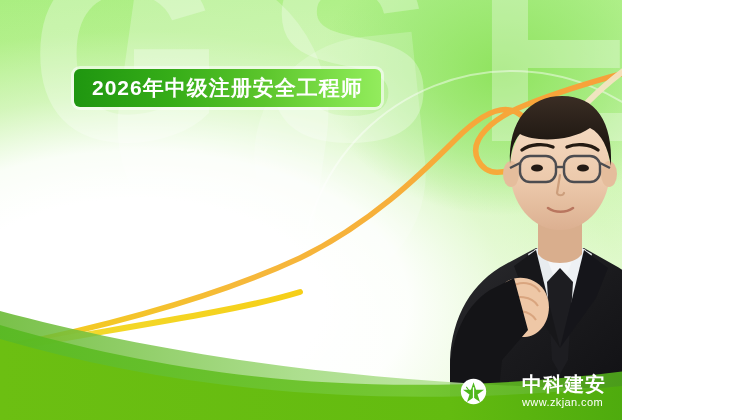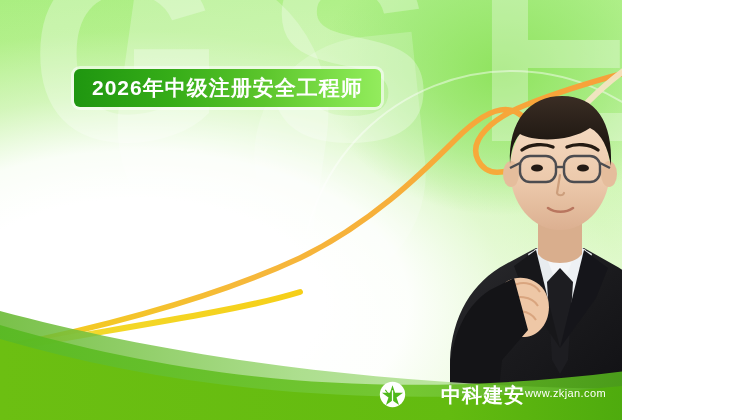--- a/index.html
+++ b/index.html
@@ -99,21 +99,21 @@
     text-align:center;writing-mode:vertical-rl;
     display:flex;align-items:center;justify-content:center;
     font-family:"Liberation Sans","DejaVu Sans",sans-serif;
   }
   
   .brand{
     position:absolute;right:16px;bottom:12px;
     display:flex;align-items:center;gap:7px;
   }
   .brand-mark{width:27px;height:27px;flex:0 0 27px;}
-  .brand-text{display:flex;flex-direction:row;line-height:1;margin-left:28px;}
+  .brand-text{display:flex;flex-direction:column;line-height:1;margin-left:28px;}
   .brand-name{
     color:#ffffff;font-size:20px;font-weight:bold;letter-spacing:1px;
     font-family:"Liberation Sans","DejaVu Sans",sans-serif;
   }
   .brand-url{
     color:#ffffff;font-size:11px;letter-spacing:0.4px;margin-top:3px;
     font-family:"Liberation Sans","DejaVu Sans",sans-serif;
   }
 </style>
 </head>

